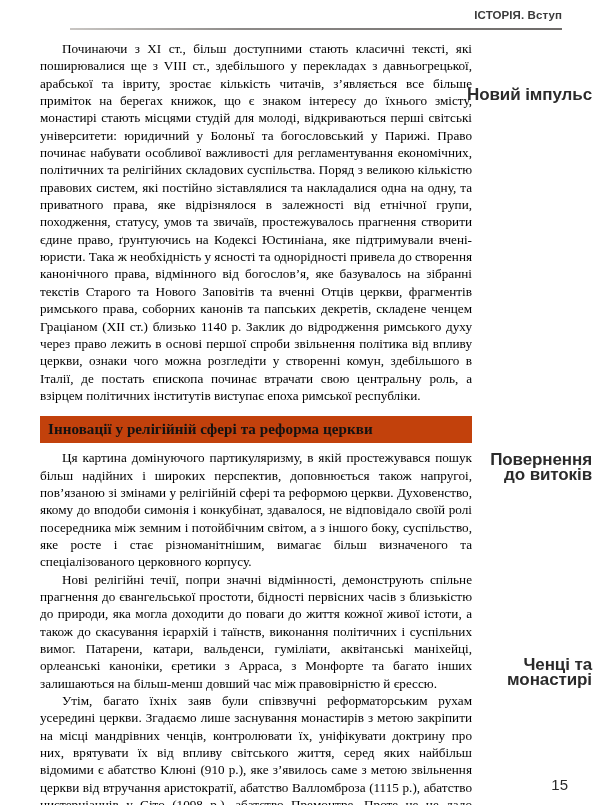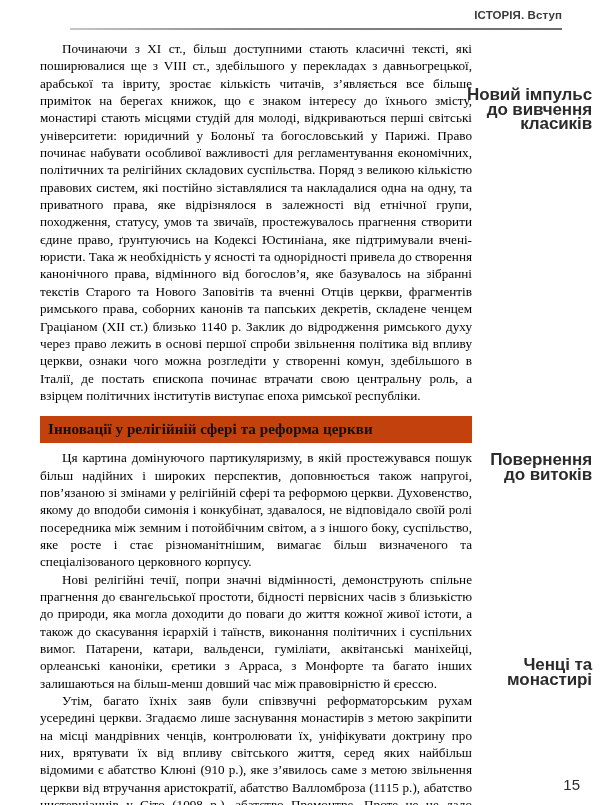--- a/index.html
+++ b/index.html
@@ -113,21 +113,21 @@
     color: #121212;
     letter-spacing: 0.05px;
   }
 
   .gap-before-heading { height: 12px; }
   .gap-after-heading  { height: 6px; }
 
   
   .folio {
     position: absolute;
-    right: 20px;
+    right: 32px;
     bottom: 12px;
     font-family: "Liberation Sans", "DejaVu Sans", sans-serif;
     font-size: 15px;
     font-weight: 400;
     color: #2a2a2a;
   }
 </style>
 </head>
 <body>
 
@@ -158,21 +158,20 @@
         <p class="para">Нові релігійні течії, попри значні відмінності, демонструють спільне прагнення до євангельської простоти, бідності первісних часів з близькістю до природи, яка могла доходити до поваги до життя кожної живої істоти, а також до скасування ієрархій і таїнств, виконання політичних і суспільних вимог. Патарени, катари, вальденси, гуміліати, аквітанські маніхейці, орлеанські каноніки, єретики з Арраса, з Монфорте та багато інших залишаються на більш-менш довший час між правовірністю й єрессю.</p>
         <p class="para">Утім, багато їхніх заяв були співзвучні реформаторським рухам усередині церкви. Згадаємо лише заснування монастирів з метою закріпити на місці мандрівних ченців, контролювати їх, уніфікувати доктрину про них, врятувати їх від впливу світського життя, серед яких найбільш відомими є абатство Клюні (910 р.), яке з’явилось саме з метою звільнення церкви від втручання аристократії, абатство Валломброза (1115 р.), абатство цистерціанців у Сіто (1098 р.), абатство Премонтре. Проте це не дало тривалого результату, оскільки клюнійські монастирі, які виступали ініціаторами цієї реформи, ставали об’єктом суворої критики, і нові релігійні ордени починають запроваджувати жорсткішу дисципліну.</p>
 
       </div>
     </div>
 
   </div>
 
   <div class="marginnote" id="note-classics">
     <span>Новий імпульс</span>
-    <span>до вивчення класиків</span>
   </div>
 
   <div class="marginnote" id="note-origins">
     <span>Повернення</span>
     <span>до витоків</span>
   </div>
 
   <div class="marginnote" id="note-monks">
     <span>Ченці та монастирі</span>
   </div>

